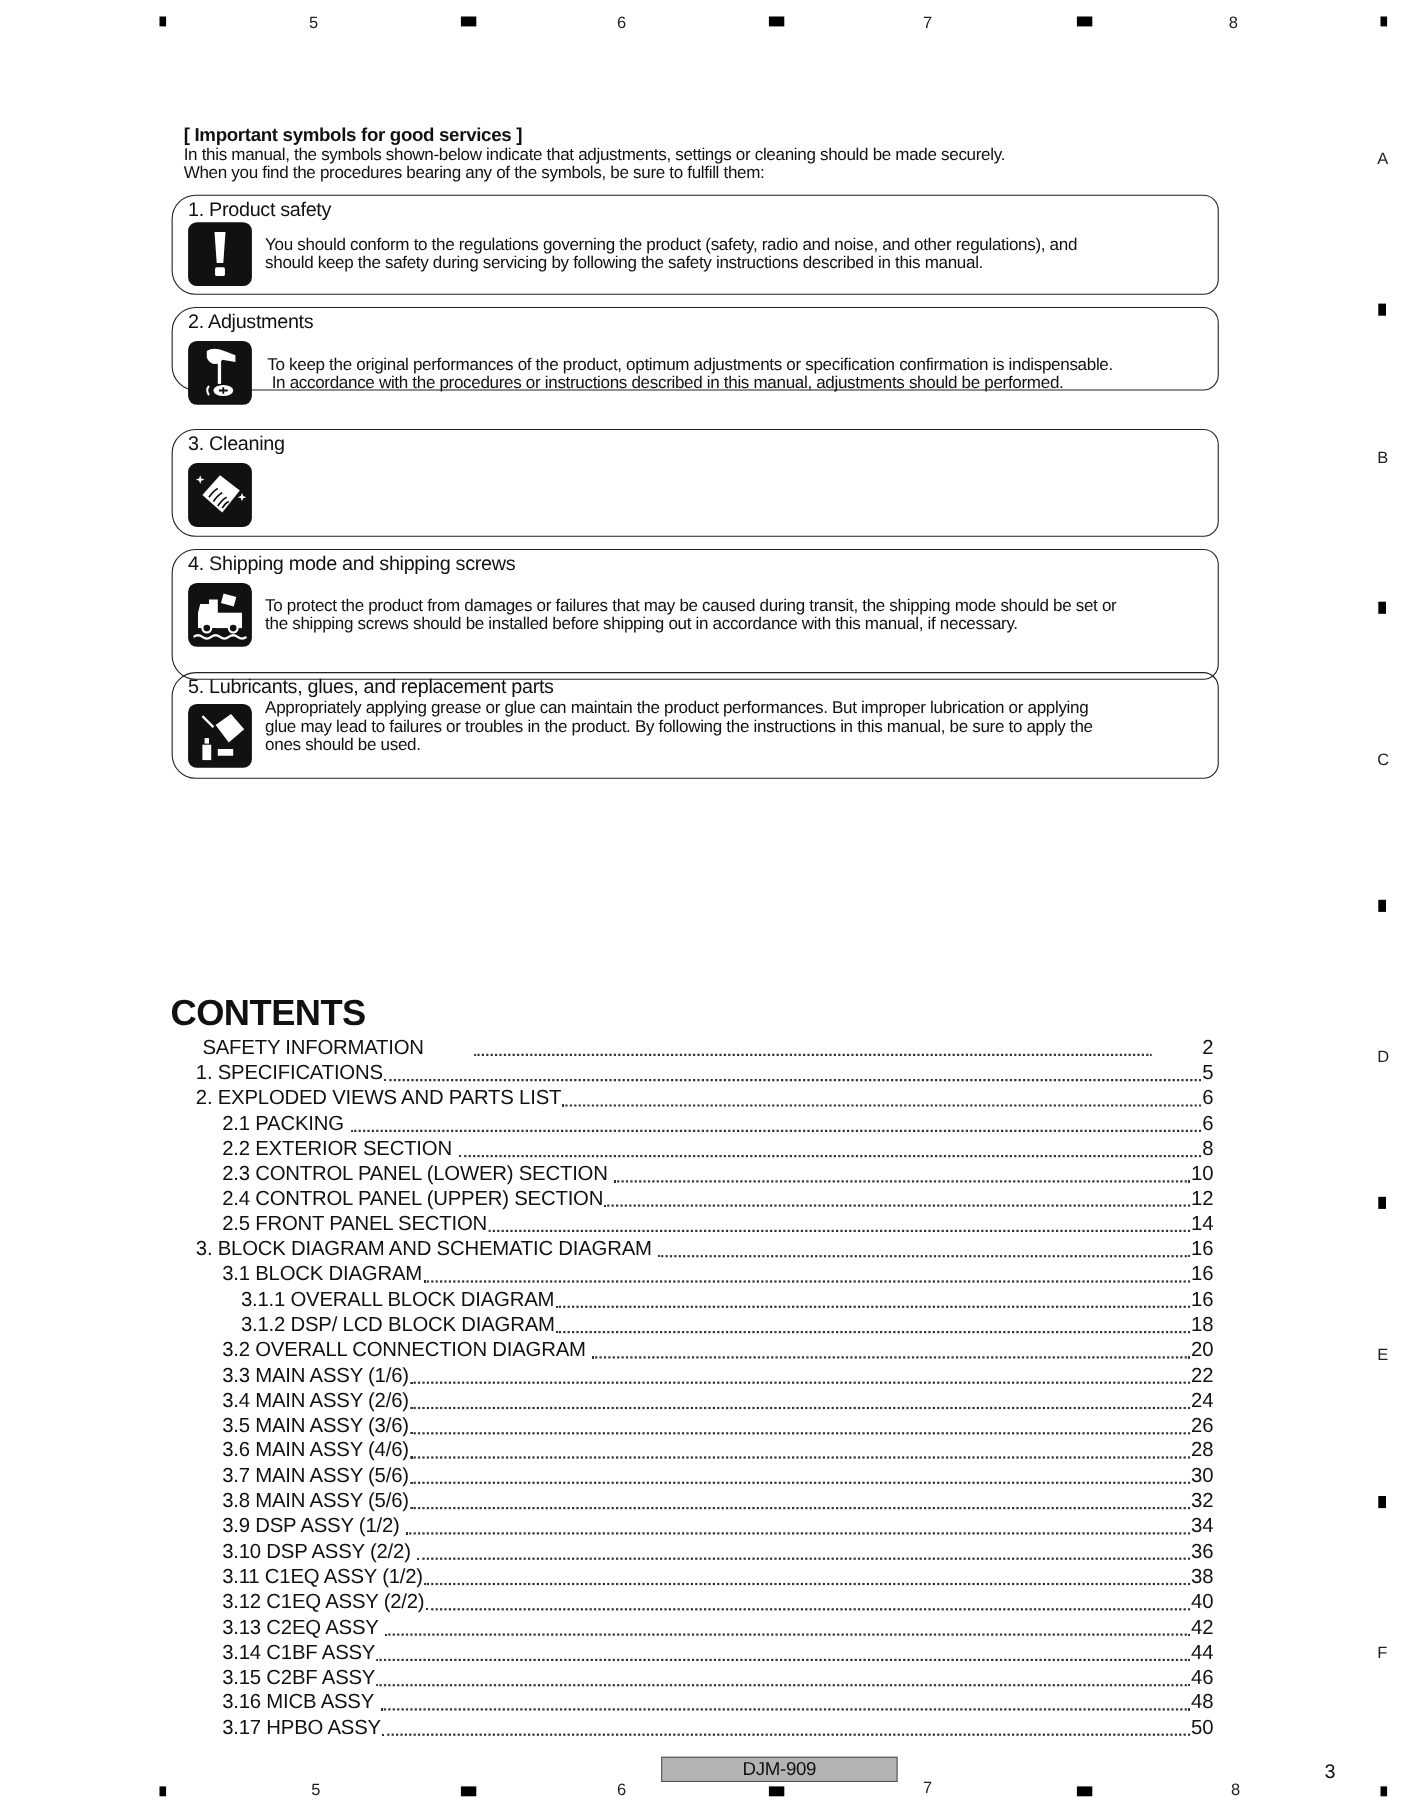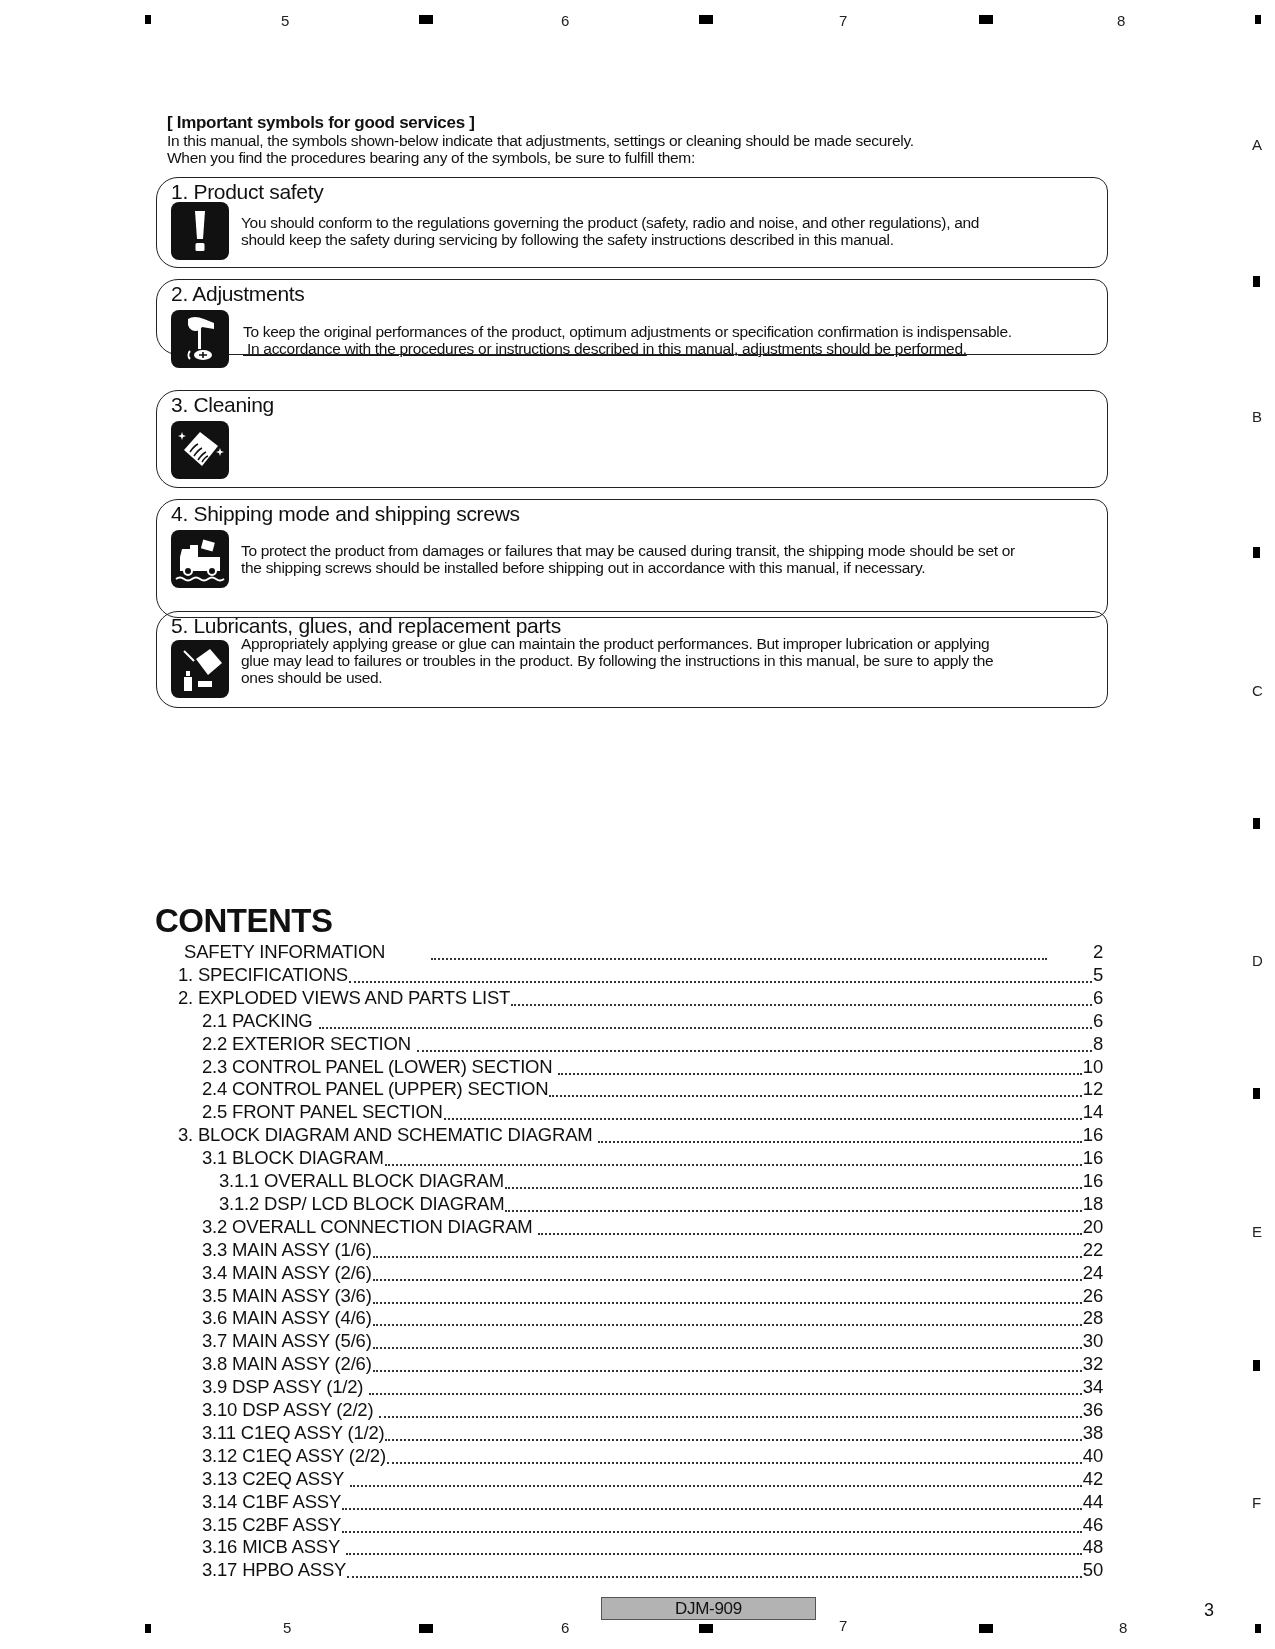--- a/index.html
+++ b/index.html
@@ -9,21 +9,21 @@
   .gridnum { position: absolute; font-size: 15px; color: #222; }
   .gridmark { position: absolute; background: #000; }
   .gridletter { position: absolute; font-size: 15px; color: #222; }
 
   #symbols-head { left: 167px; top: 113px; width: 900px; }
   #symbols-title { font-weight: bold; font-size: 17px; line-height: 19px; letter-spacing: -0.3px; }
   .intro-line { font-size: 15.5px; line-height: 17px; letter-spacing: -0.3px; }
 
   .sym-box { position: absolute; left: 156px; width: 952px; border: 1.6px solid #222;
              border-radius: 22px 14px 14px 22px; box-sizing: border-box; }
-  .sym-title { position: absolute; left: 14px; top: 2px; font-size: 21px; letter-spacing: -0.3px; }
+  .sym-title { position: absolute; left: 14px; top: 2px; font-size: 18px; letter-spacing: -0.3px; }
   .sym-icon { position: absolute; left: 14px; width: 58px; height: 58px; background: #111;
               border-radius: 8px; display: flex; align-items: center; justify-content: center; }
   .sym-icon svg { width: 52px; height: 52px; }
   .sym-text { position: absolute; left: 84px; right: 16px; font-size: 15.5px; line-height: 17px;
               letter-spacing: -0.3px; }
 
   #contents-title { left: 155px; top: 902px; font-size: 33px; font-weight: bold; letter-spacing: -0.5px; }
   #toc { left: 0; top: 940px; width: 1275px; }
   .toc-row { position: absolute; height: 23px; display: flex; align-items: flex-end;
              font-size: 18.5px; letter-spacing: -0.2px; white-space: nowrap; right: 172px; }
@@ -93,21 +93,21 @@
     <svg viewBox="0 0 52 52">
       <path d="M14 6 q6 -4 16 0 l10 4 v6 l-12 -2 q-2 4 -6 4 q-6 0 -8 -6 z" fill="#fff"></path>
       <rect x="24" y="16" width="3" height="20" fill="#fff"></rect>
       <ellipse cx="29" cy="42" rx="9" ry="5" fill="#fff"></ellipse>
       <path d="M25 42 h8 M29 39 v6" stroke="#111" stroke-width="1.6"></path>
       <path d="M16 38 a6 6 0 0 0 0 8" stroke="#fff" stroke-width="2" fill="none"></path>
     </svg>
   </div>
   <div class="sym-text" style="top:43px;left:86px;">
     <div>To keep the original performances of the product, optimum adjustments or specification confirmation is indispensable.</div>
-    <div style="white-space:pre;text-decoration:underline;"> In accordance with the procedures or instructions described in this manual, adjustments should be performed.</div>
+    <div style="white-space:pre;"> In accordance with the procedures or instructions described in this manual, adjustments should be performed.</div>
   </div>
 </div>
 
 <div class="sym-box" style="top:390px;height:98px;">
   <div class="sym-title">3. Cleaning</div>
   <div class="sym-icon" style="top:30px;">
     <svg viewBox="0 0 52 52">
       <path d="M10 26 l16 -18 l18 14 l-16 20 z" fill="#fff"></path>
       <path d="M16 28 q4 -6 8 -8 M20 32 q4 -6 8 -8 M24 36 q4 -6 8 -8 M28 38 q3 -5 6 -6" stroke="#111" stroke-width="1.5" fill="none"></path>
       <path d="M8 8 l1 3 l3 1 l-3 1 l-1 3 l-1 -3 l-3 -1 l3 -1 z" fill="#fff"></path>
@@ -238,21 +238,21 @@
       <span class="toc-label" style="white-space: pre;">3.6 MAIN ASSY (4/6)</span>
       <span class="toc-dots"></span>
       <span class="toc-page">28</span>
     </div>
     <div class="toc-row" style="top: 389.3px; left: 202px;">
       <span class="toc-label" style="white-space: pre;">3.7 MAIN ASSY (5/6)</span>
       <span class="toc-dots"></span>
       <span class="toc-page">30</span>
     </div>
     <div class="toc-row" style="top: 412.2px; left: 202px;">
-      <span class="toc-label" style="white-space: pre;">3.8 MAIN ASSY (2/6)</span>
+      <span class="toc-label" style="white-space: pre;">3.8 MAIN ASSY (5/6)</span>
       <span class="toc-dots"></span>
       <span class="toc-page">32</span>
     </div>
     <div class="toc-row" style="top: 435.1px; left: 202px;">
       <span class="toc-label" style="white-space: pre;">3.9 DSP ASSY (1/2) </span>
       <span class="toc-dots"></span>
       <span class="toc-page">34</span>
     </div>
     <div class="toc-row" style="top: 458px; left: 202px;">
       <span class="toc-label" style="white-space: pre;">3.10 DSP ASSY (2/2) </span>

